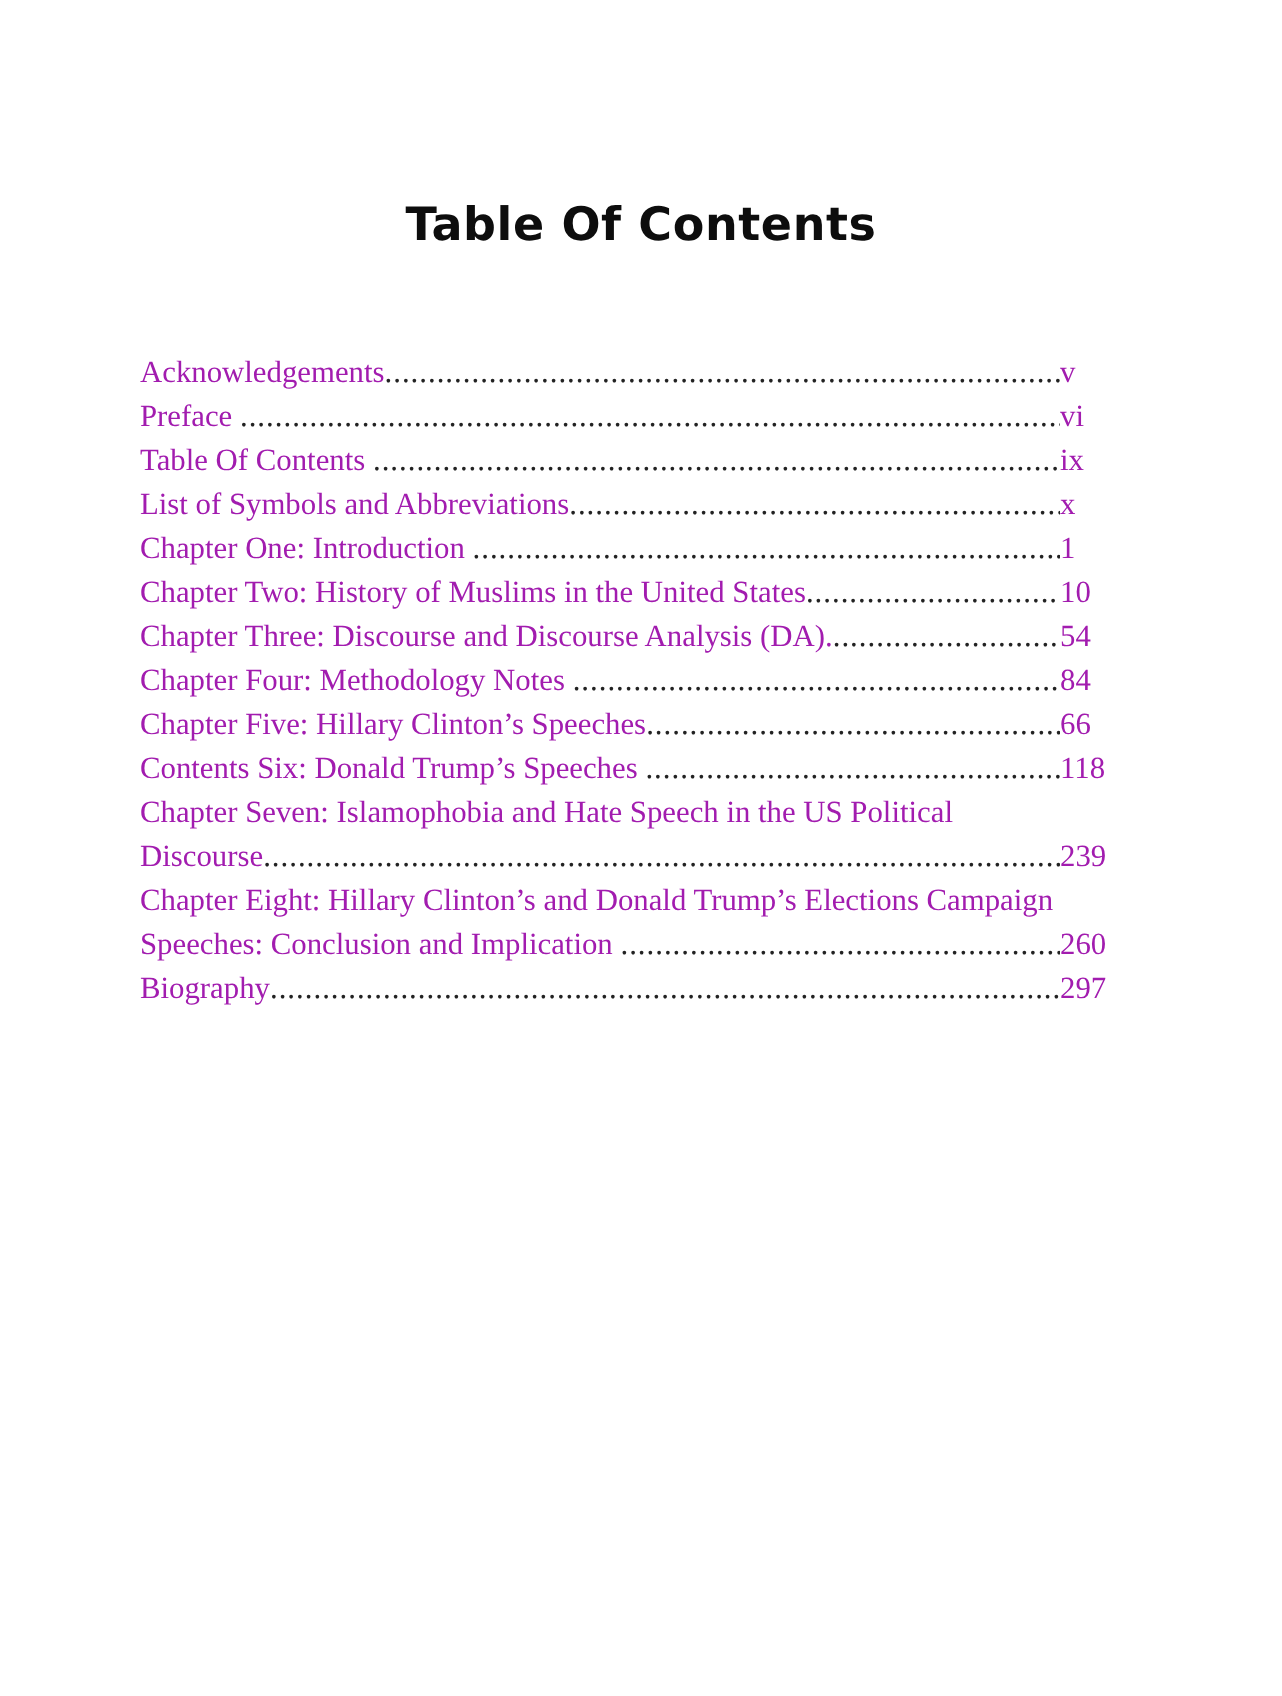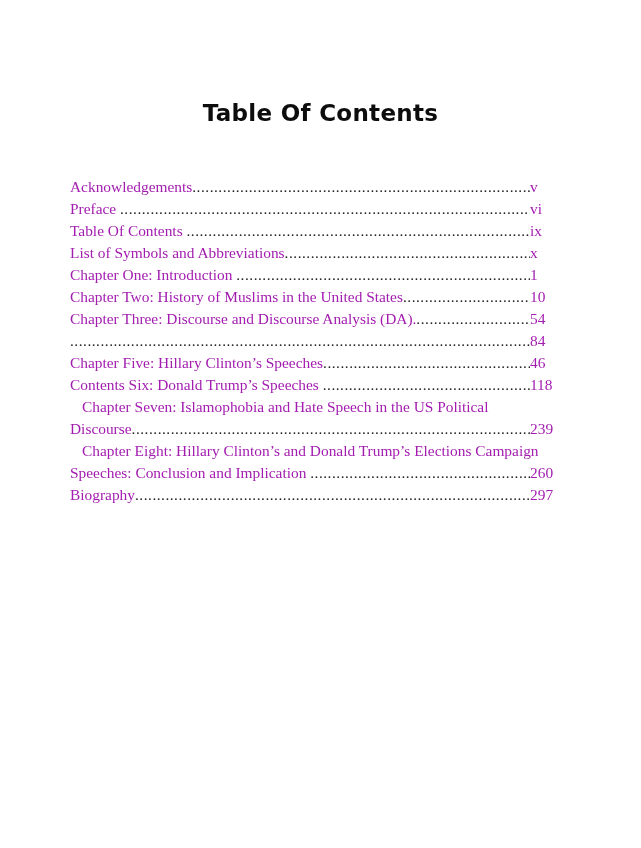--- a/index.html
+++ b/index.html
@@ -61,21 +61,20 @@
       flex: 0 0 auto;
       width: 30px;
       text-align: left;
       padding-left: 0px;
     }
     .toc-row.wrapline {
       width: 500px;
     }
     .toc-row.wrapline .label {
       flex: 0 0 auto;
-      margin-left: 12px;
     }
   </style>
 </head>
 <body>
 
 <h1 class="page-title">Table Of Contents</h1>
 
 <div class="toc">
 
   <div class="toc-row">
@@ -114,28 +113,29 @@
     <span class="page">10</span>
   </div>
 
   <div class="toc-row">
     <span class="label">Chapter Three: Discourse and Discourse Analysis (DA).</span>
     <span class="leader"></span>
     <span class="page">54</span>
   </div>
 
   <div class="toc-row">
+    <span class="label" style="white-space:pre">Chapter Four: Methodology Notes </span>
     <span class="leader"></span>
     <span class="page">84</span>
   </div>
 
   <div class="toc-row">
     <span class="label">Chapter Five: Hillary Clinton’s Speeches</span>
     <span class="leader"></span>
-    <span class="page">46</span>
+    <span class="page">66</span>
   </div>
 
   <div class="toc-row">
     <span class="label" style="white-space:pre">Contents Six: Donald Trump’s Speeches </span>
     <span class="leader"></span>
     <span class="page">118</span>
   </div>
 
   <div>
     <div class="toc-row wrapline">

